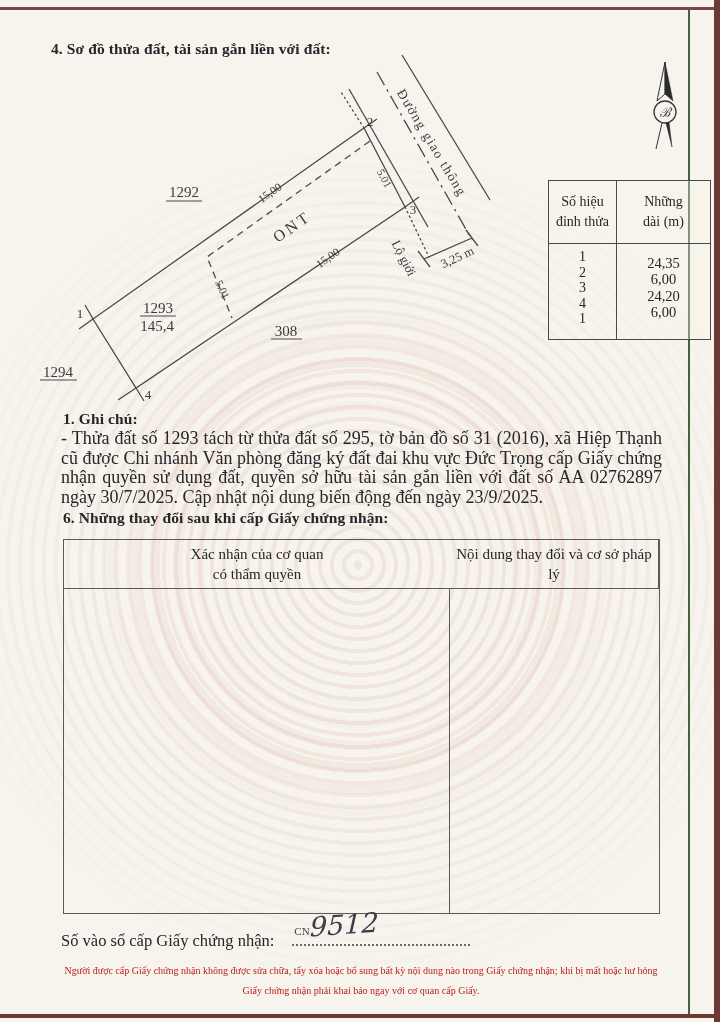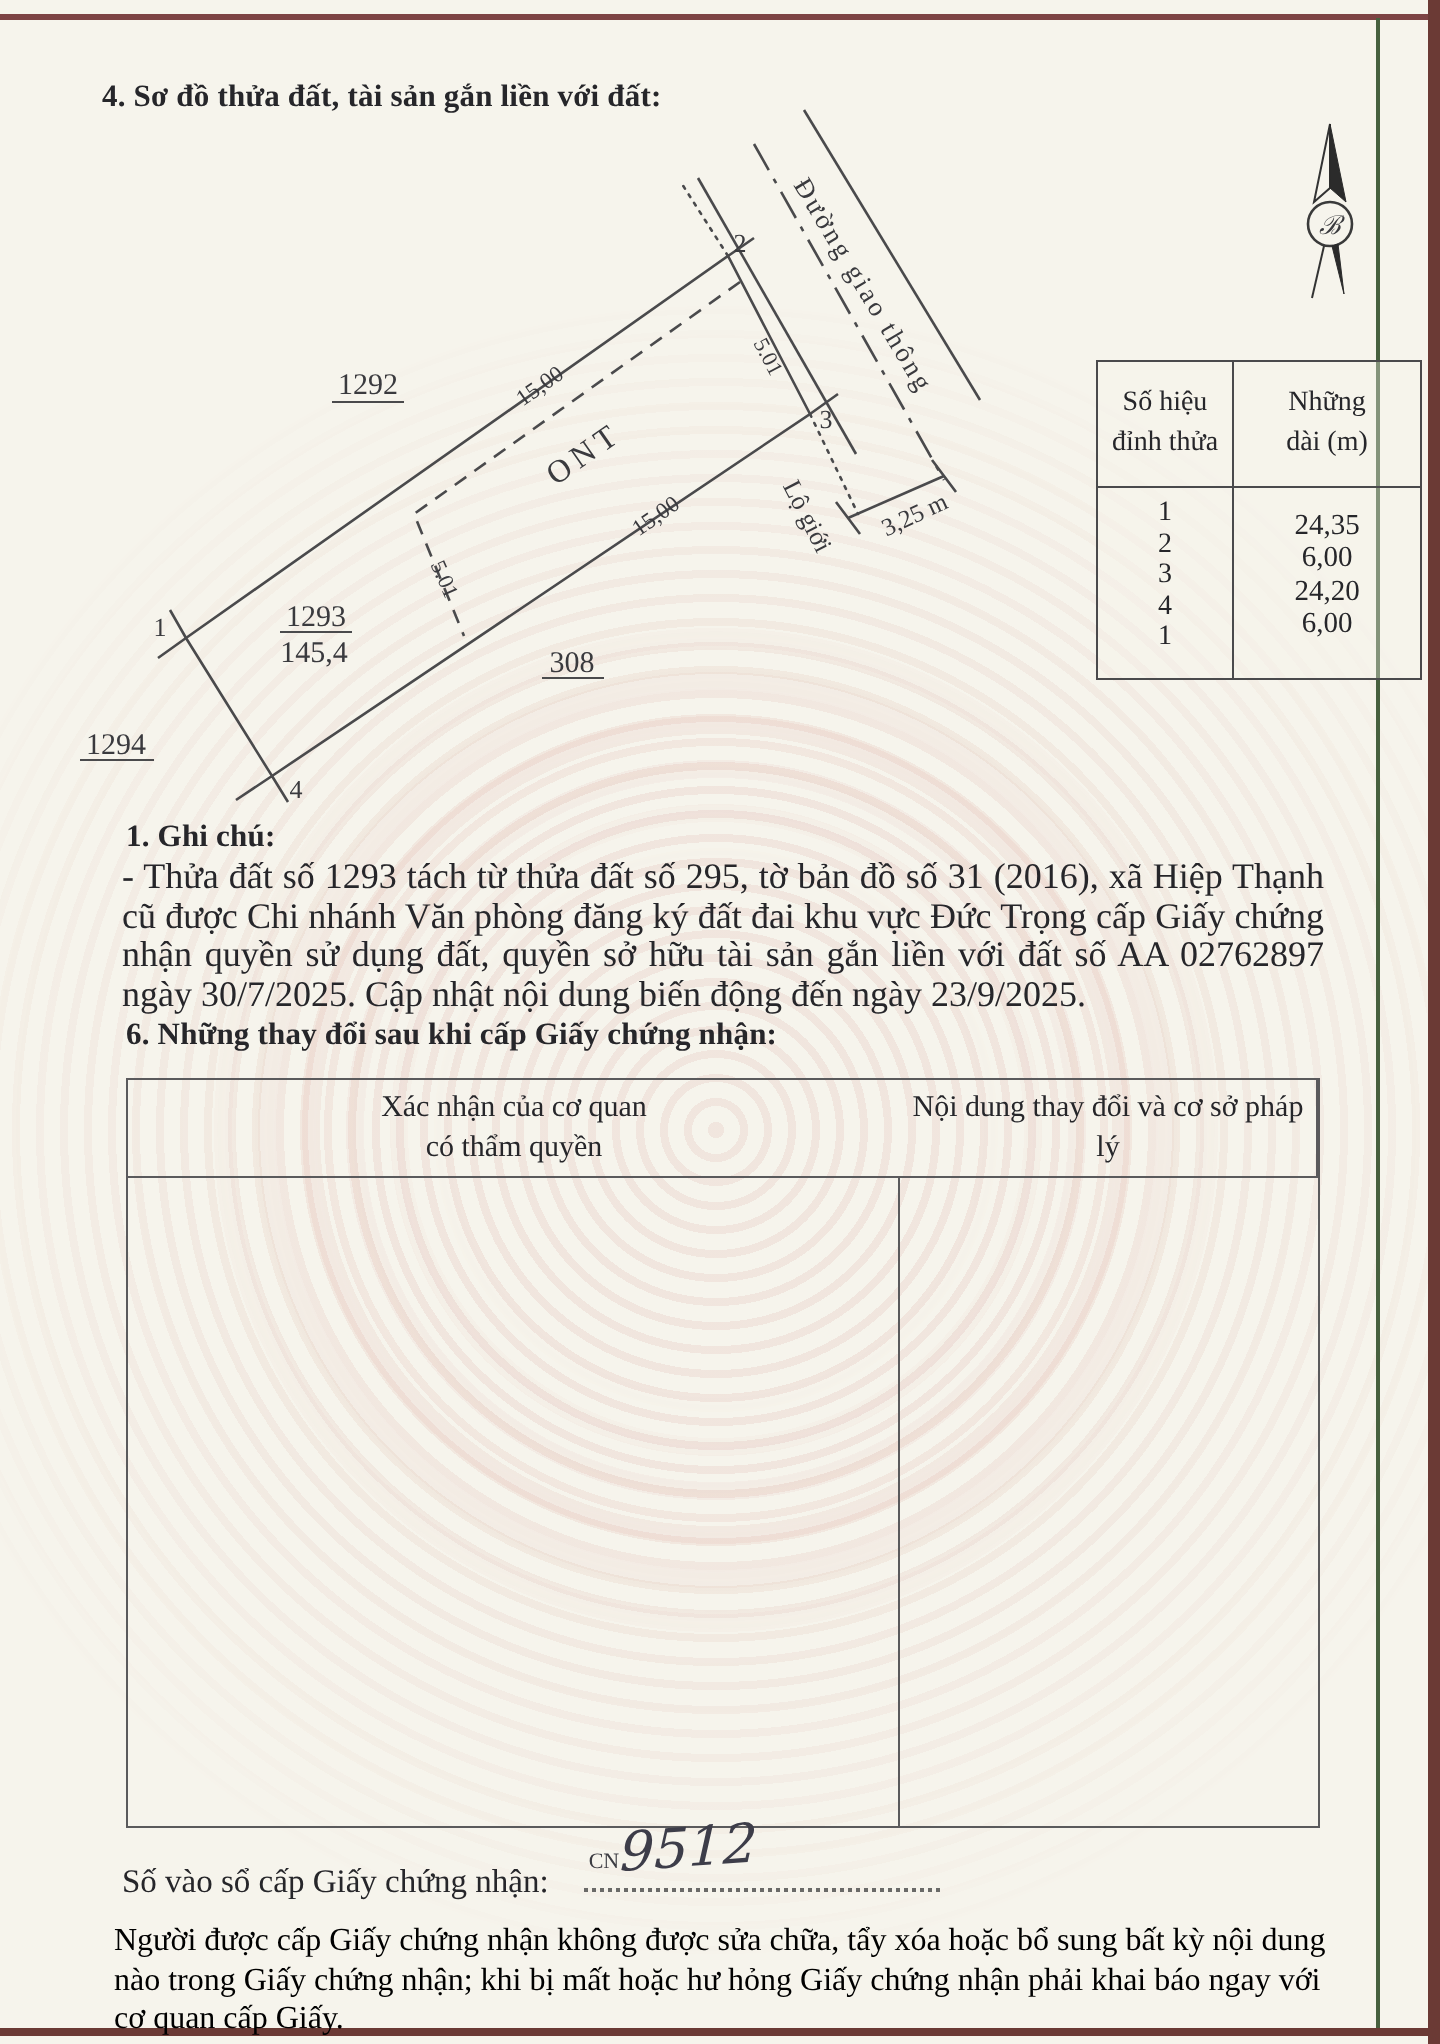--- a/index.html
+++ b/index.html
@@ -43,21 +43,21 @@
   .t2 .hc{display:flex;align-items:center;justify-content:center;text-align:center;
       white-space:pre-line;line-height:20px;border-bottom:1.1px solid #5a5a5c;}
   .t2 .c1{border-right:1.1px solid #5a5a5c;}
   
   .reg-line{left:61px;top:926px;font-size:16.5px;}
   .dotted{display:inline-block;position:relative;width:178px;height:18px;
       border-bottom:2px dotted #6a6a68;vertical-align:baseline;margin-left:18px;}
   .reg-prefix{position:absolute;left:2px;top:-1px;font-size:11px;color:#3c3c42;}
   .reg-number{position:absolute;left:18px;top:-17px;font-size:27px;font-style:italic;
       color:#3d3d49;transform:rotate(-4deg) skewX(-6deg);font-family:"DejaVu Serif",serif;}
-  .notice{left:57px;top:961px;width:608px;font-size:16px;line-height:19.6px;color:#000000;}
+  .notice{left:57px;top:961px;width:608px;font-size:10px;line-height:19.6px;color:#b91c1c;text-align:center;}
   
   .diagram{left:0;top:40px;}
   .diagram text{fill:#3a3a3e;font-family:"Liberation Serif","DejaVu Serif",serif;}
 </style>
 </head>
 <body>
 
 <div class="page">
 
   <div class="layer emblem-a"></div>

